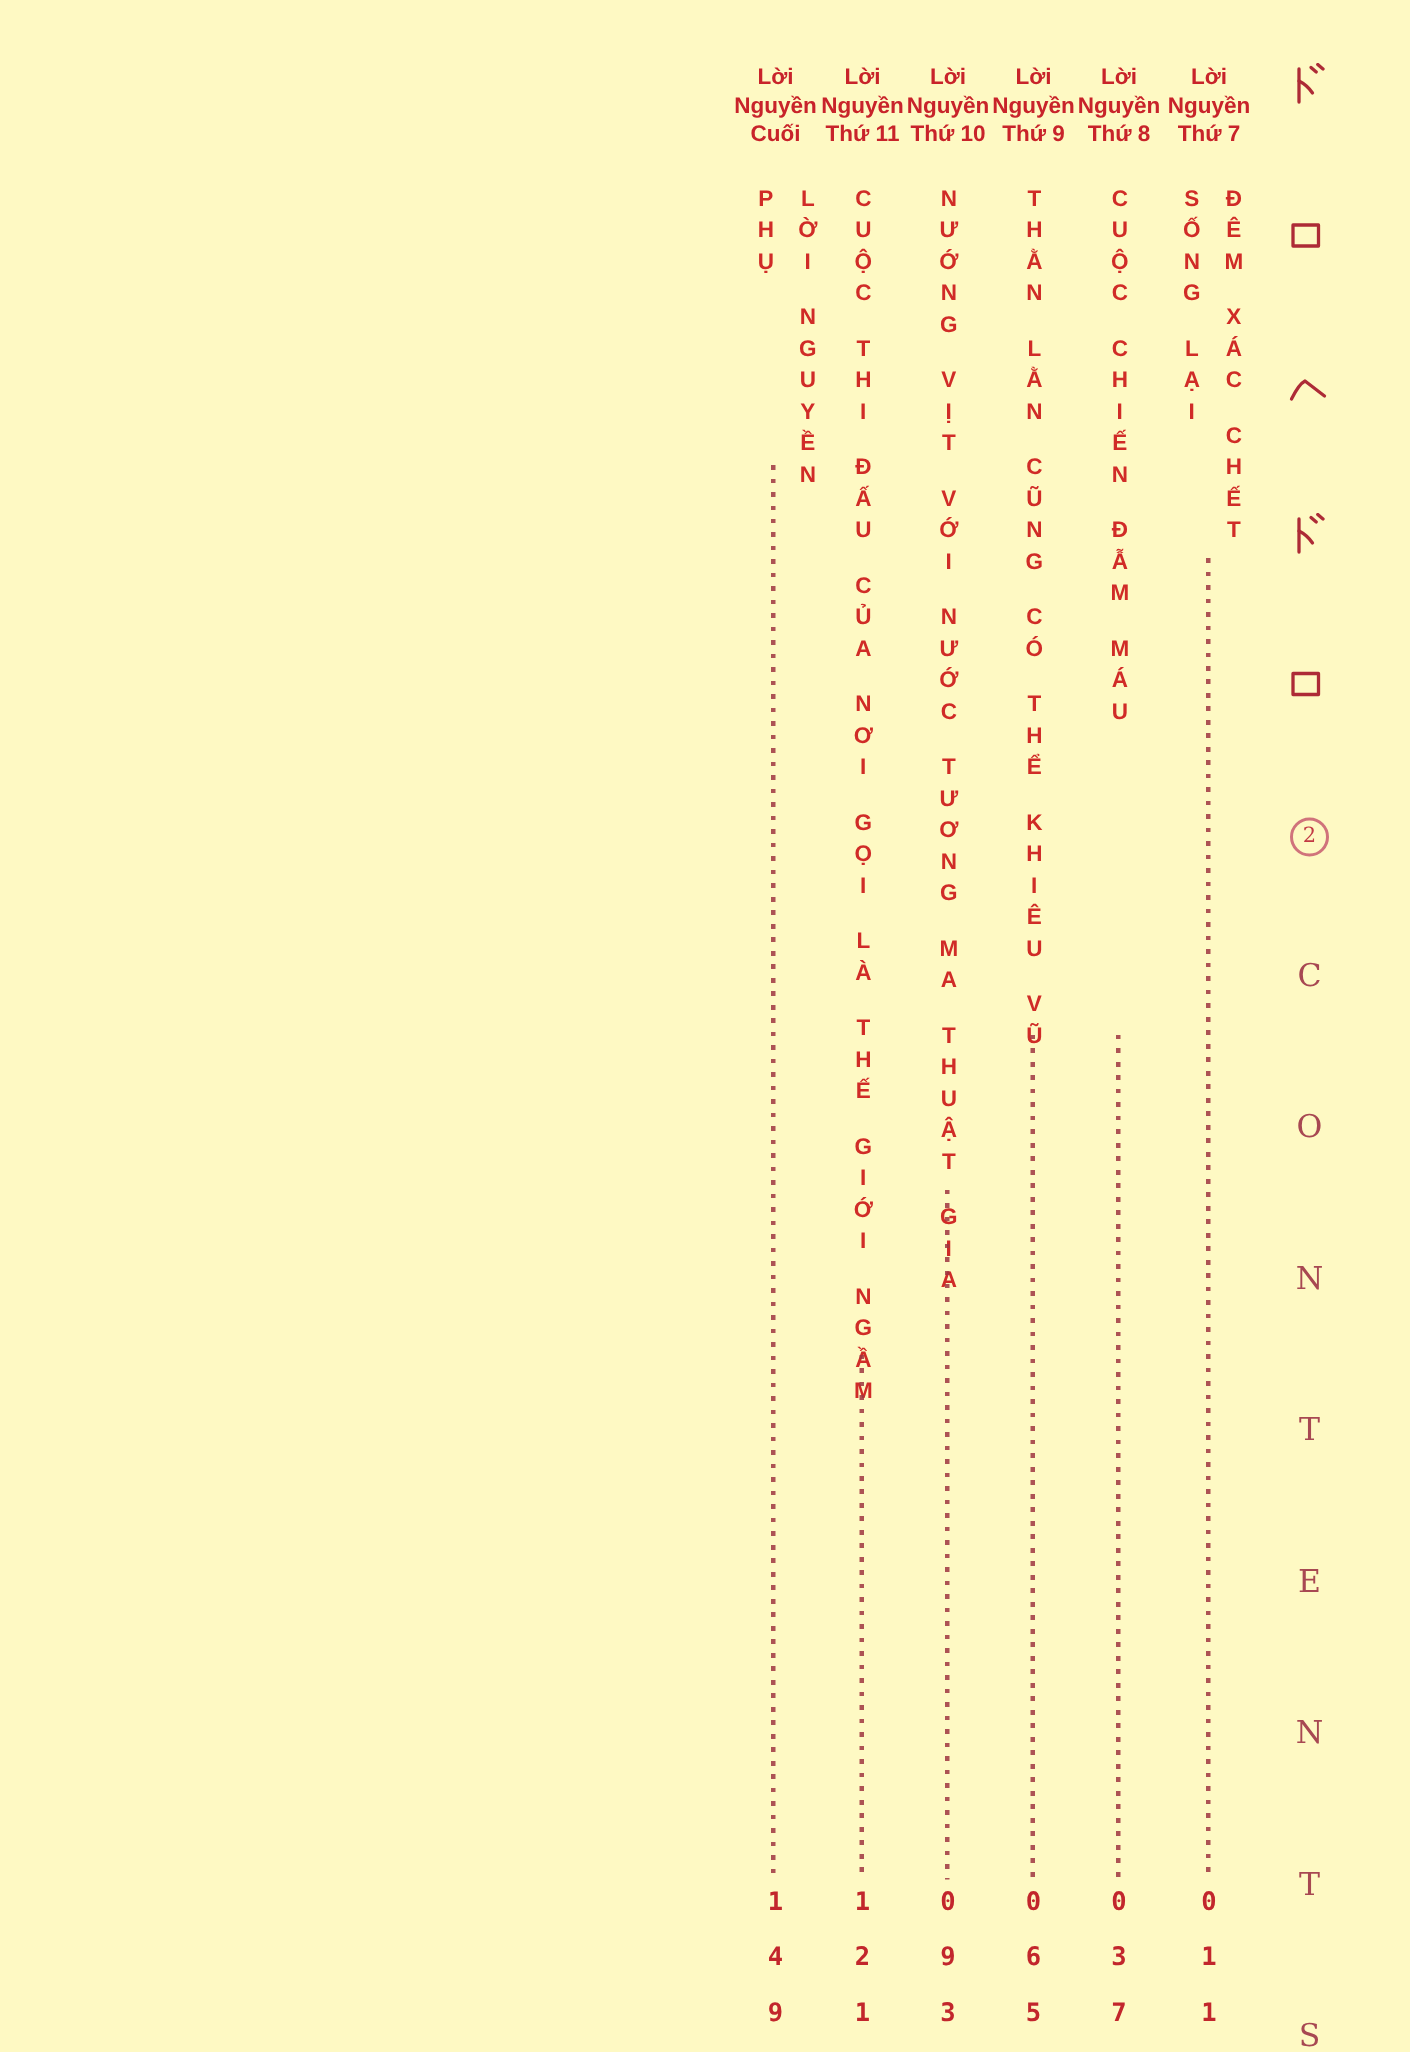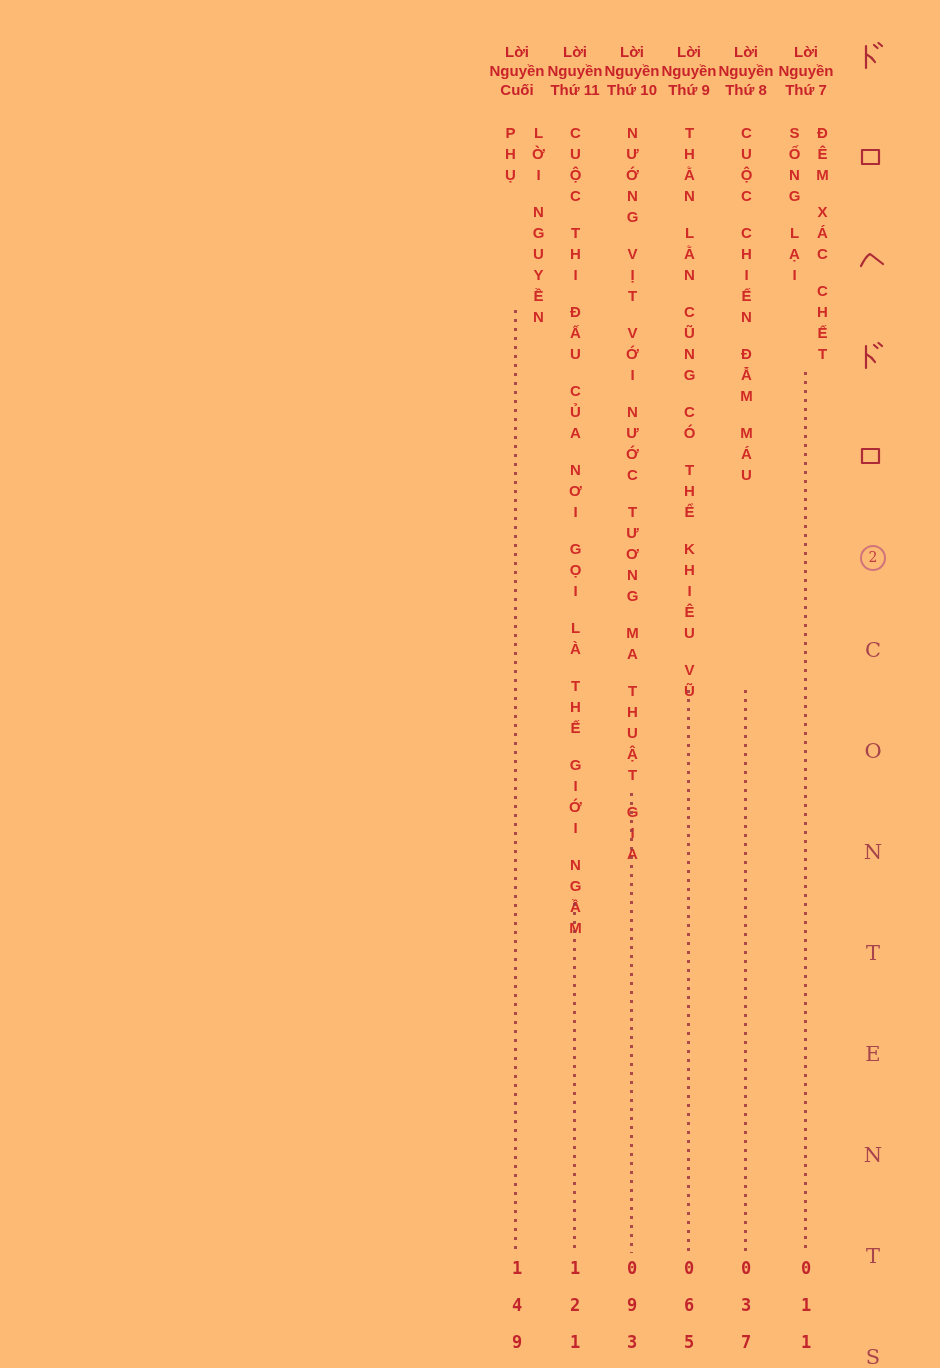--- a/index.html
+++ b/index.html
@@ -1,18 +1,18 @@
 <!DOCTYPE html>
 <html><head>
 <meta charset="utf-8">
 <style>
   html,body{margin:0;padding:0;background:#e8e8e8;}
   .sheet{
     position:relative;width:940px;height:1368px;margin:0 auto;
-    background:#fdba74;overflow:hidden;
+    background:#fef9c3;overflow:hidden;
     font-family:"Liberation Sans",sans-serif;
   }
   
   .col-head{
     position:absolute;top:42px;width:90px;text-align:center;
     white-space:pre-line;
     font-weight:700;font-size:15px;line-height:19px;color:#c8232a;
   }
   
   .v-title{

